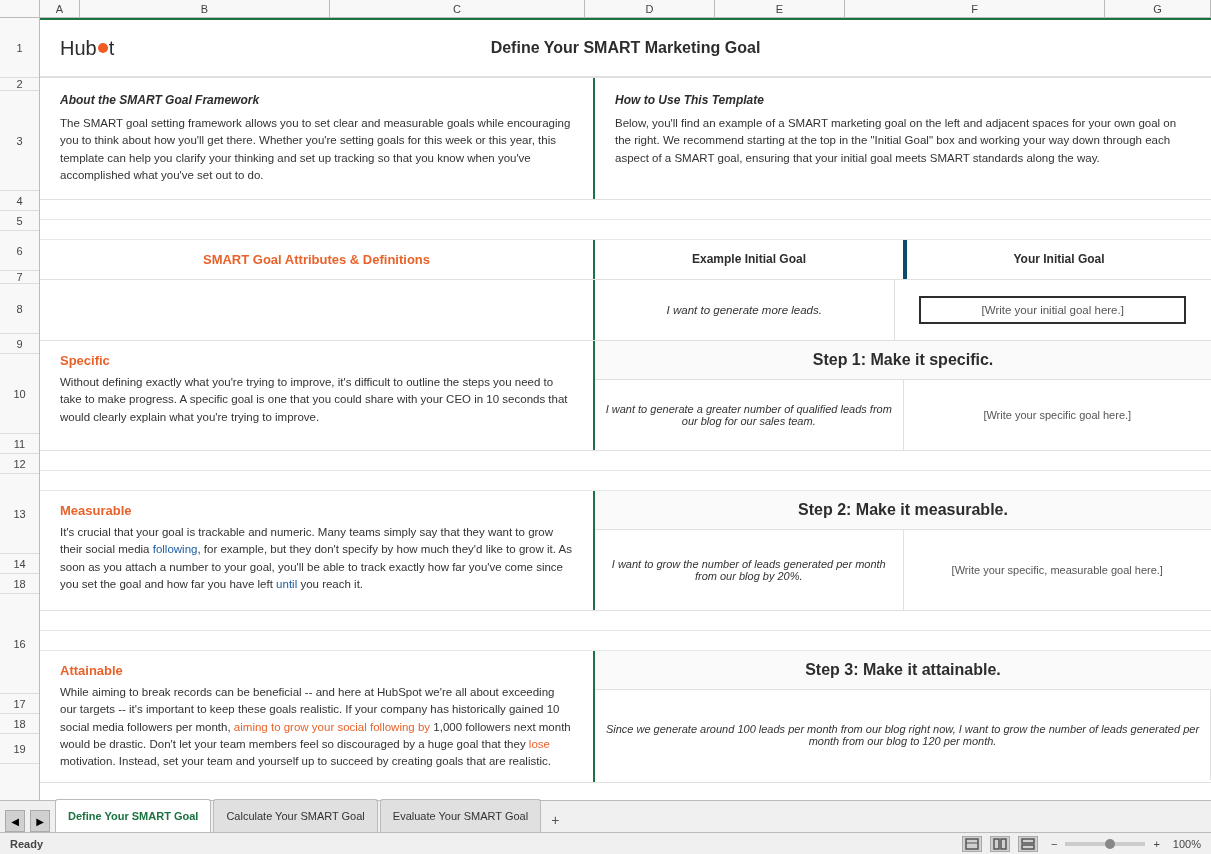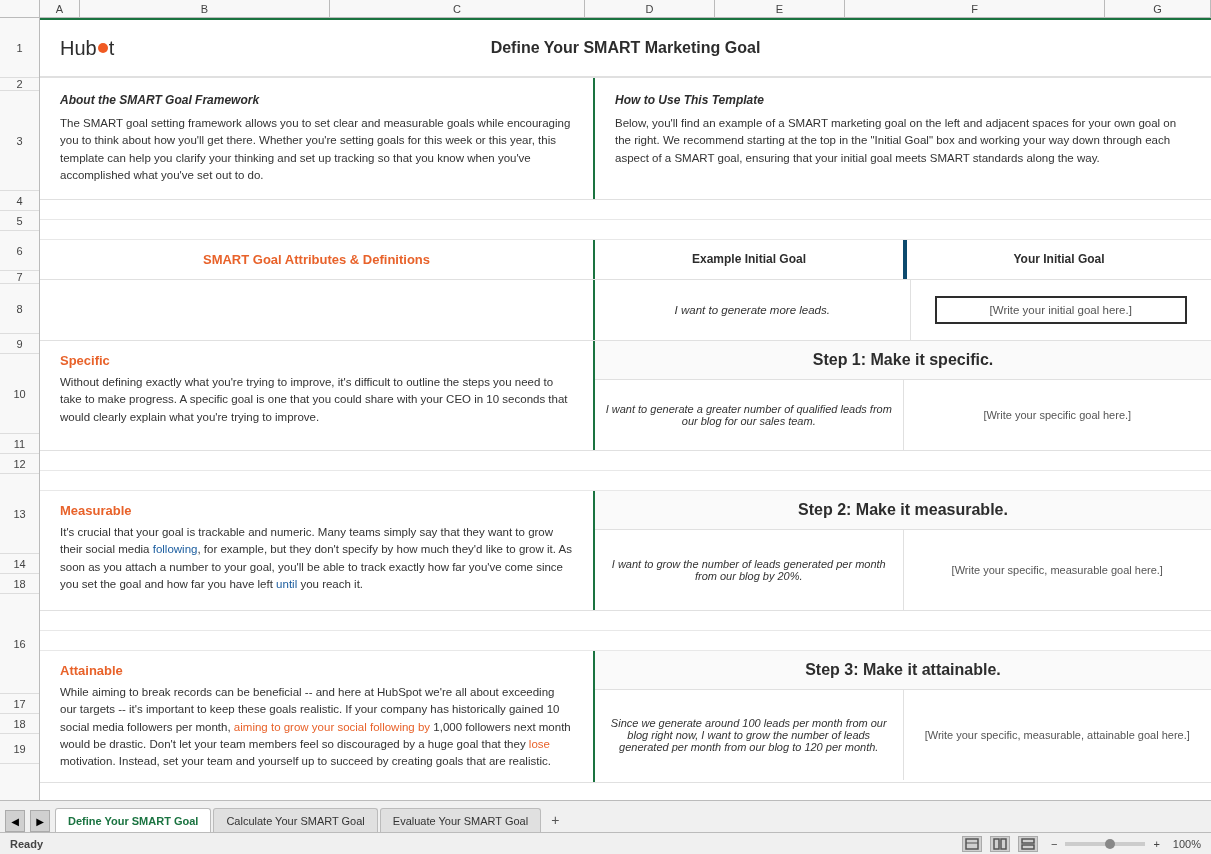--- a/index.html
+++ b/index.html
@@ -148,21 +148,21 @@
 
     
     .initial-goal-row {
       display: flex;
       border-bottom: 1px solid #e0e0e0;
       min-height: 60px;
     }
 
     .example-goal-cell {
       flex: 1;
-      padding: 12px 17px;
+      padding: 12px 1px;
       text-align: center;
       font-style: italic;
       font-size: 11.5px;
       color: #333;
       border-right: 1px solid #e0e0e0;
       display: flex;
       align-items: center;
       justify-content: center;
     }
 
@@ -264,21 +264,21 @@
 
     .tab {
       padding: 4px 12px;
       border: 1px solid #bbb;
       border-bottom: none;
       border-radius: 3px 3px 0 0;
       font-size: 11px;
       cursor: pointer;
       background: #e0e0e0;
       color: #333;
-      height: 24px;
+      height: 33px;
       display: flex;
       align-items: center;
     }
 
     .tab.active {
       background: #fff;
       color: #1a7340;
       font-weight: bold;
       border-color: #bbb;
     }
@@ -474,21 +474,20 @@
         <div style="width:555px; min-width:555px; border-right: 2px solid #1a7340; padding: 12px 20px;">
           <div class="def-title">Attainable</div>
           <div class="def-body">
             While aiming to break records can be beneficial -- and here at HubSpot we're all about exceeding our targets -- it's important to keep these goals realistic. If your company has historically gained 10 social media followers per month, <span class="highlight-orange">aiming to grow your social following by</span> 1,000 followers next month would be drastic. Don't let your team members feel so discouraged by a huge goal that they <span class="highlight-orange">lose</span> motivation. Instead, set your team and yourself up to succeed by creating goals that are realistic.
           </div>
         </div>
         <div style="flex:1; display:flex; flex-direction:column;">
           <div class="step-header">Step 3: Make it attainable.</div>
           <div class="step-content-row" style="border:none; min-height:90px;">
             <div class="step-example">Since we generate around 100 leads per month from our blog right now, I want to grow the number of leads generated per month from our blog to 120 per month.</div>
-            <div class="step-your-goal">[Write your specific, measurable, attainable goal here.]</div>
           </div>
         </div>
       </div>
 
       <div class="empty-row"></div>
       <div class="empty-row"></div>
 
     </div>
   </div>
 

